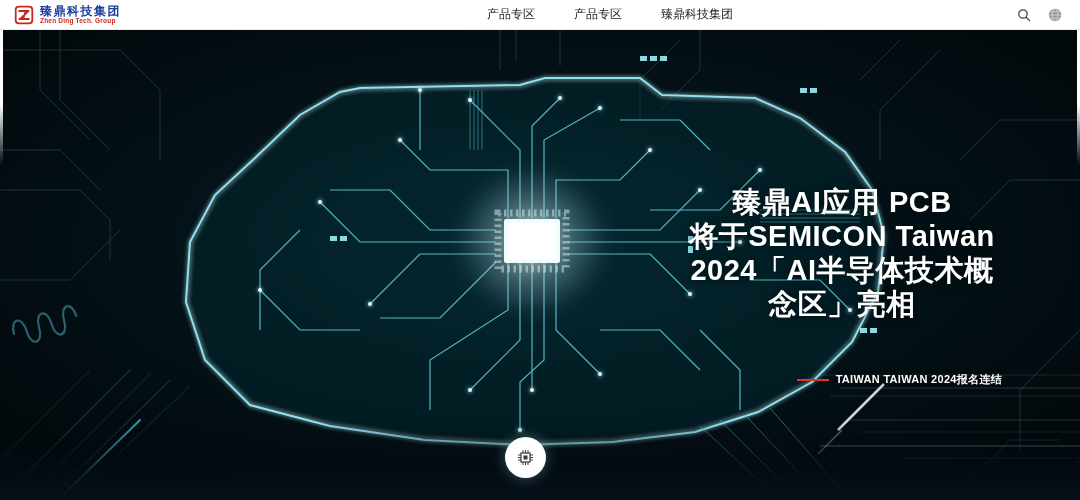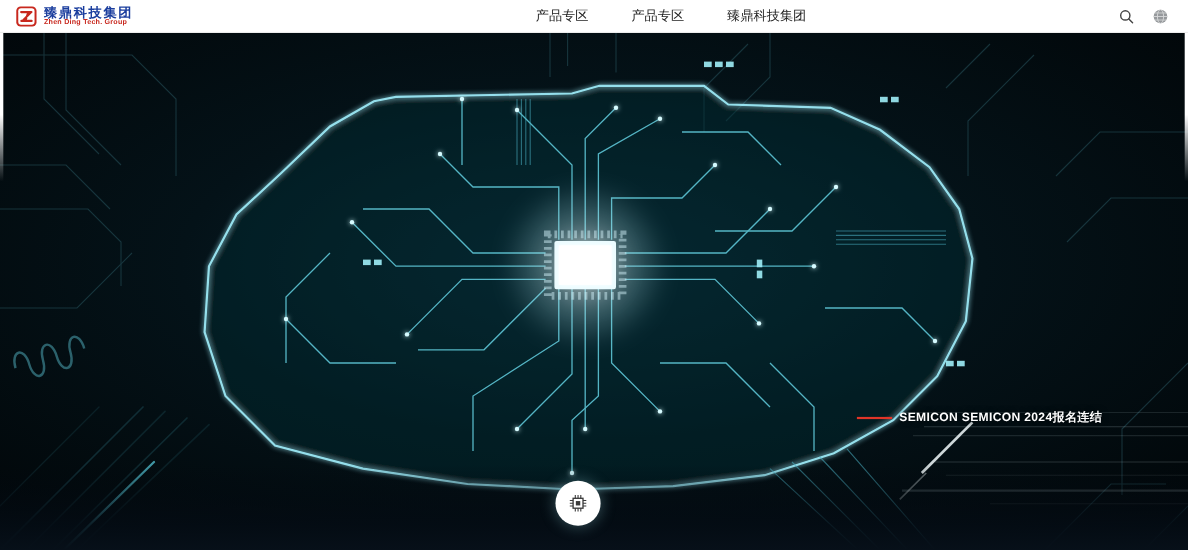--- a/index.html
+++ b/index.html
@@ -238,24 +238,30 @@
     </g>
     <line x1="838" y1="400" x2="884" y2="354" stroke="#f2fbfc" stroke-width="2.5" opacity=".85"></line>
     <line x1="818" y1="424" x2="842" y2="400" stroke="#f2fbfc" stroke-width="1.5" opacity=".4"></line>
 
     <rect x="0" y="392" width="1080" height="78" fill="url(#bandGrad)"></rect>
   </svg>
 
   <div class="hero-edge left"></div>
   <div class="hero-edge right"></div>
 
+  <h1 class="hero-headline" style="margin:0;">
+    <span>臻鼎AI应用 PCB</span>
+    <span>将于SEMICON Taiwan</span>
+    <span>2024「AI半导体技术概</span>
+    <span>念区」亮相</span>
+  </h1>
 
   <div class="hero-cta">
     <span class="cta-dash"></span>
-    <span class="cta-label">SEMICON SEMICON 2024报名连结</span>
+    <span class="cta-label">TAIWAN TAIWAN 2024报名连结</span>
   </div>
 
   <div class="scroll-btn">
     <svg width="17" height="17" viewBox="0 0 17 17">
       <rect x="4" y="4" width="9" height="9" fill="none" stroke="#3a3a3a" stroke-width="1.2"></rect>
       <rect x="6.5" y="6.5" width="4" height="4" fill="#3a3a3a"></rect>
       <g stroke="#3a3a3a" stroke-width="1">
         <line x1="6" y1="1" x2="6" y2="4"></line>
           <line x1="8.5" y1="1" x2="8.5" y2="4"></line>
           <line x1="11" y1="1" x2="11" y2="4"></line>

